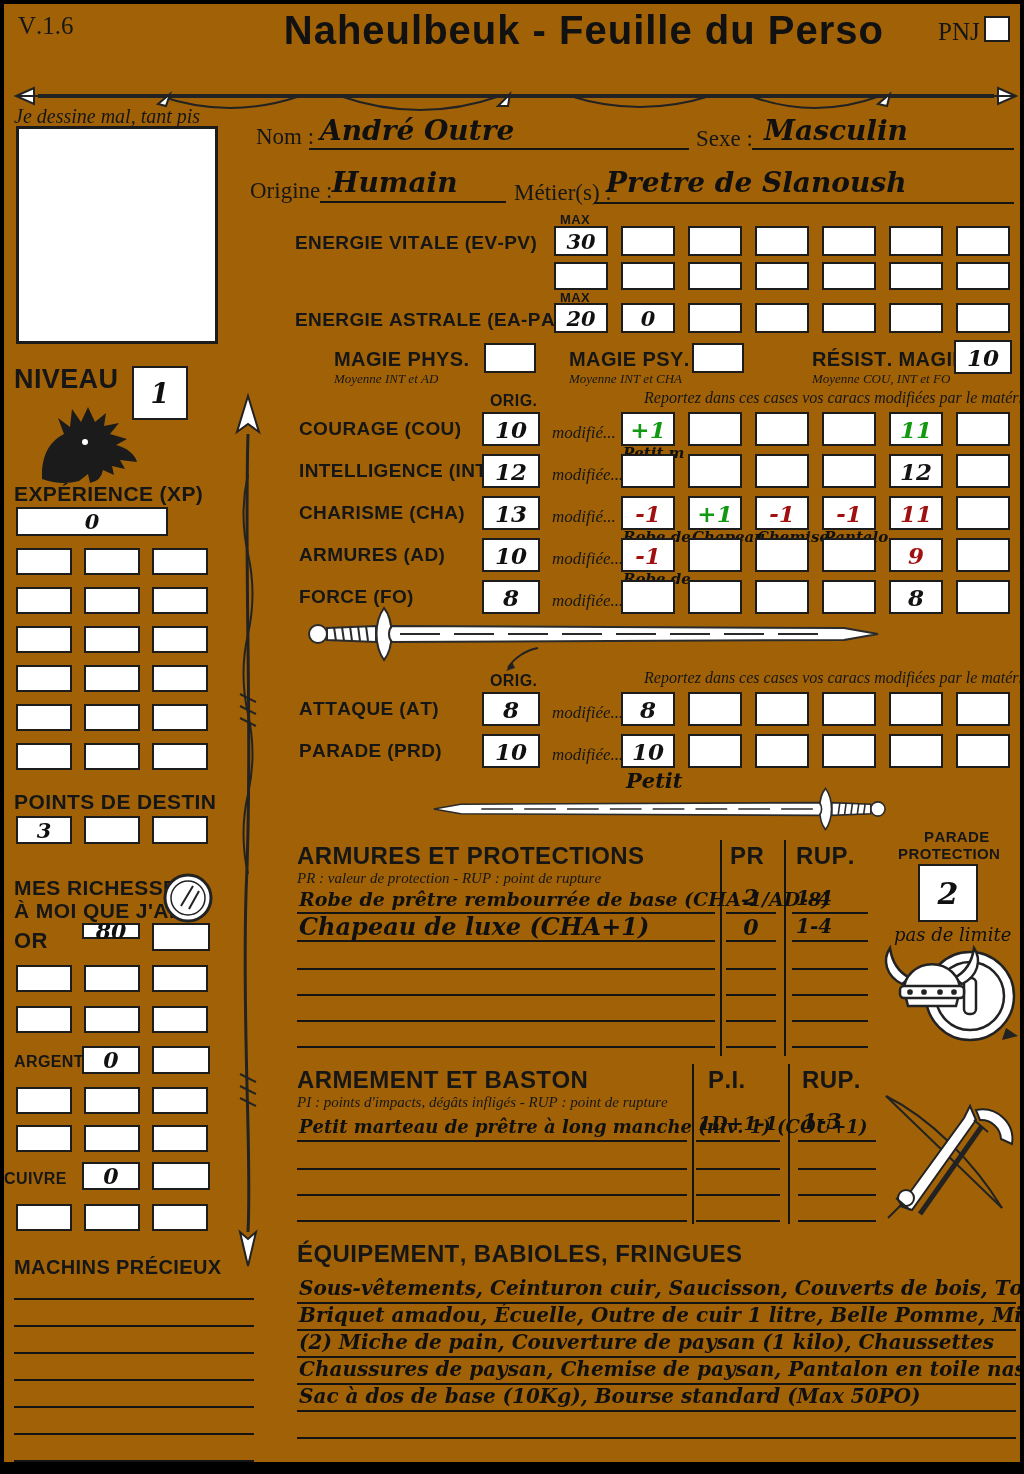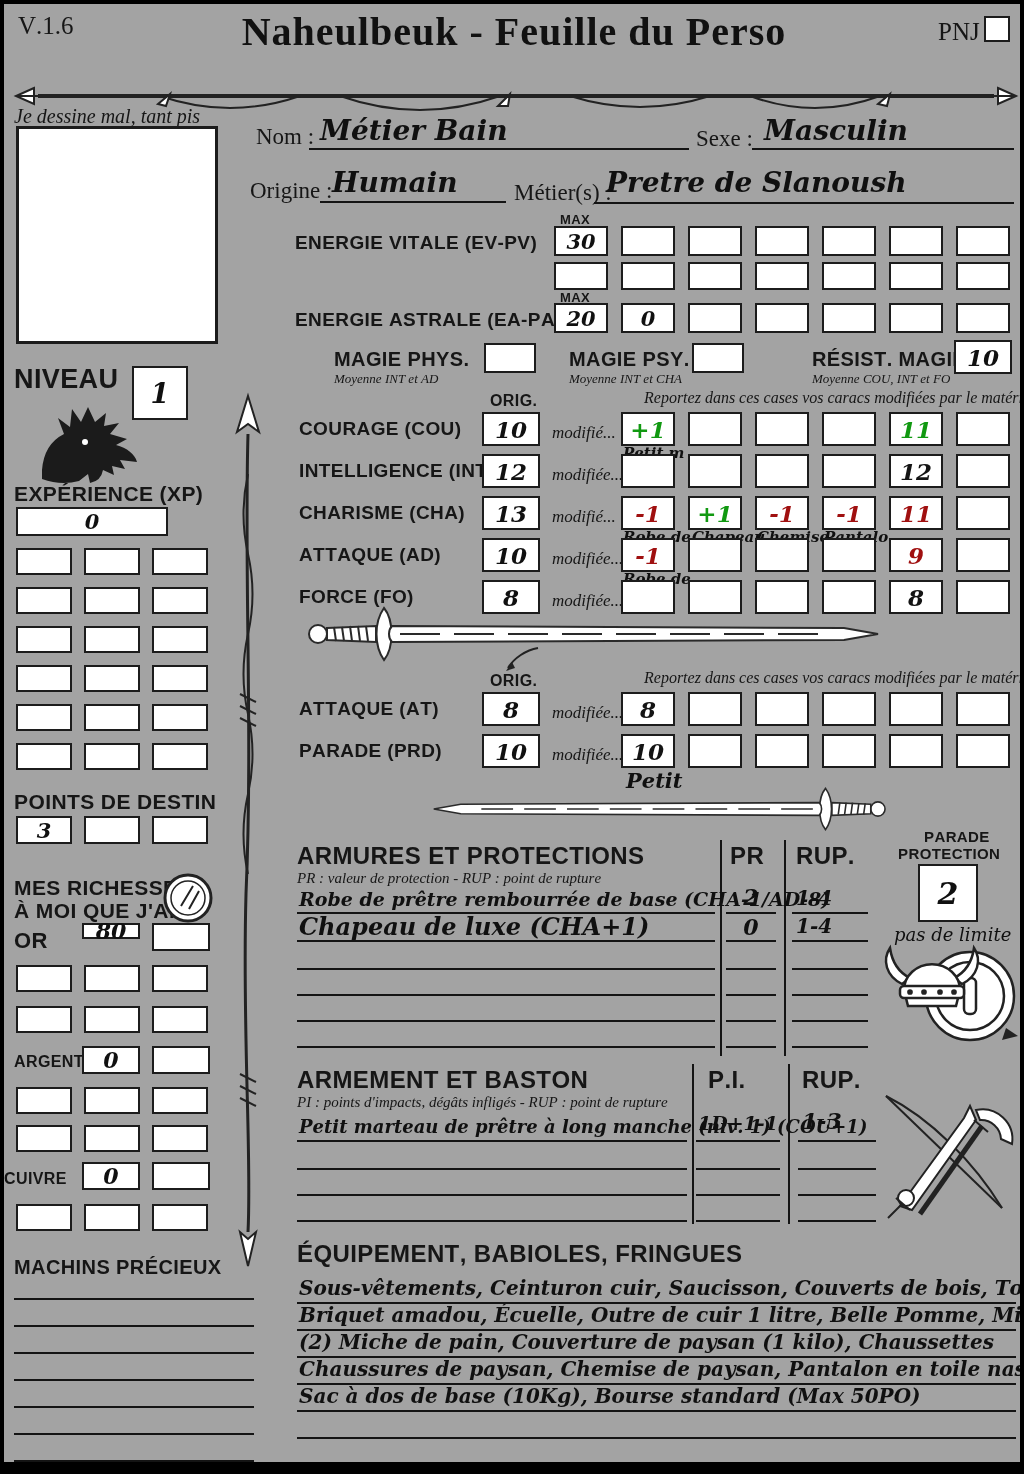--- a/index.html
+++ b/index.html
@@ -1,32 +1,32 @@
 <!DOCTYPE html>
 <html><head>
 <meta charset="utf-8">
 <style>
   *{box-sizing:border-box;margin:0;padding:0}
   body{background:#777;margin:0;font-kerning:none}
-  #page{position:relative;width:1024px;height:1474px;margin:0 auto;background:#a3a3a3;
+  #page{position:relative;width:1024px;height:1474px;margin:0 auto;background:#a16207;
         border:4px solid #000;border-bottom:12px solid #000;overflow:hidden}
   .abs{position:absolute;white-space:nowrap}
   .lbl{font-family:"Liberation Sans",sans-serif;font-weight:700;color:#161616;letter-spacing:.4px}
   .scr{font-family:"Liberation Serif",serif;color:#161616}
   .it{font-style:italic}
   .hand{font-family:"DejaVu Serif",serif;font-style:italic;font-weight:700;color:#101010}
   .box{position:absolute;border:2px solid #1c1c1c;background:#fff}
   .b3{border-width:3px}
   .cv{display:flex;width:100%;height:100%;align-items:center;justify-content:center;
       font-family:"DejaVu Serif",serif;font-style:italic;font-weight:700;font-size:23px;color:#101010}
   .ul{position:absolute;border-bottom:2px solid #141414}
   .vline{position:absolute;border-left:2px solid #141414}
   .gbox{display:inline-block;border:2px solid #1c1c1c;background:#fff;vertical-align:top}
   .rowc{font-size:0;white-space:nowrap}
-  .ttl{font-family:Liberation Serif, serif;font-weight:700;color:#111;text-align:center;letter-spacing:1px}
+  .ttl{font-family:Liberation Sans, sans-serif;font-weight:700;color:#111;text-align:right;letter-spacing:1px}
   svg{position:absolute;overflow:visible}
 </style>
 </head>
 <body>
 
 <div id="page">
 
   <div class="abs scr" style="left:14px;top:8px;font-size:25px">V.1.6</div>
   <div class="abs ttl" style="left:140px;top:4px;width:740px;font-size:40px">Naheulbeuk - Feuille du Perso</div>
   <div class="abs scr" style="left:934px;top:14px;font-size:25px">PNJ</div>
@@ -42,21 +42,21 @@
       <path d="M560,14 q70,22 140,0"></path>
       <path d="M740,14 q65,24 130,0"></path>
       <path d="M160,12 l-12,10 8,2 z M500,12 l-12,12 10,0 z M880,12 l-12,10 9,2 z" fill="#fff"></path>
     </g>
   </svg>
 
   <div class="abs scr it" style="left:10px;top:101px;font-size:20px">Je dessine mal, tant pis</div>
   <div class="box b3" style="left:12px;top:122px;width:202px;height:218px"></div>
 
   <div class="abs scr" style="left:252px;top:120px;font-size:23px">Nom :</div>
-  <div class="abs hand" style="left:316px;top:110px;font-size:28px">Métier Bain</div>
+  <div class="abs hand" style="left:316px;top:110px;font-size:28px">André Outre</div>
   <div class="ul" style="left:305px;top:144px;width:380px"></div>
   <div class="abs scr" style="left:692px;top:122px;font-size:23px">Sexe :</div>
   <div class="abs hand" style="left:760px;top:110px;font-size:28px">Masculin</div>
   <div class="ul" style="left:748px;top:144px;width:262px"></div>
   <div class="abs scr" style="left:246px;top:174px;font-size:23px">Origine :</div>
   <div class="abs hand" style="left:328px;top:162px;font-size:28px">Humain</div>
   <div class="ul" style="left:316px;top:197px;width:186px"></div>
   <div class="abs scr" style="left:510px;top:176px;font-size:23px">Métier(s) :</div>
   <div class="abs hand" style="left:602px;top:162px;font-size:28px">Pretre de Slanoush</div>
   <div class="ul" style="left:590px;top:198px;width:420px"></div>
@@ -163,21 +163,21 @@
       <span class="cv" style="color: rgb(160, 16, 16);">11</span>
     </div>
   <div class="box" style="left:952px;top:492px;width:54px;height:34px">
       <span class="cv"></span>
     </div>
   <div class="abs hand" style="left:619px;top:524px;font-size:15px">Robe de</div>
   <div class="abs hand" style="left:688px;top:524px;font-size:15px">Chapeau</div>
   <div class="abs hand" style="left:753px;top:524px;font-size:15px">Chemise</div>
   <div class="abs hand" style="left:820px;top:524px;font-size:15px">Pantalo</div>
 
-  <div class="abs lbl" style="left:295px;top:540px;font-size:19px">ATTAQUE (AD)</div>
+  <div class="abs lbl" style="left:295px;top:540px;font-size:19px">ARMURES (AD)</div>
   <div class="box" style="left:478px;top:534px;width:58px;height:34px">
       <span class="cv">10</span>
     </div>
   <div class="abs scr it" style="left:548px;top:545px;font-size:17px">modifiée...</div>
   <div class="box" style="left:617px;top:534px;width:54px;height:34px">
       <span class="cv" style="color: rgb(160, 16, 16);">-1</span>
     </div>
   <div class="box" style="left:684px;top:534px;width:54px;height:34px">
       <span class="cv"></span>
     </div>

